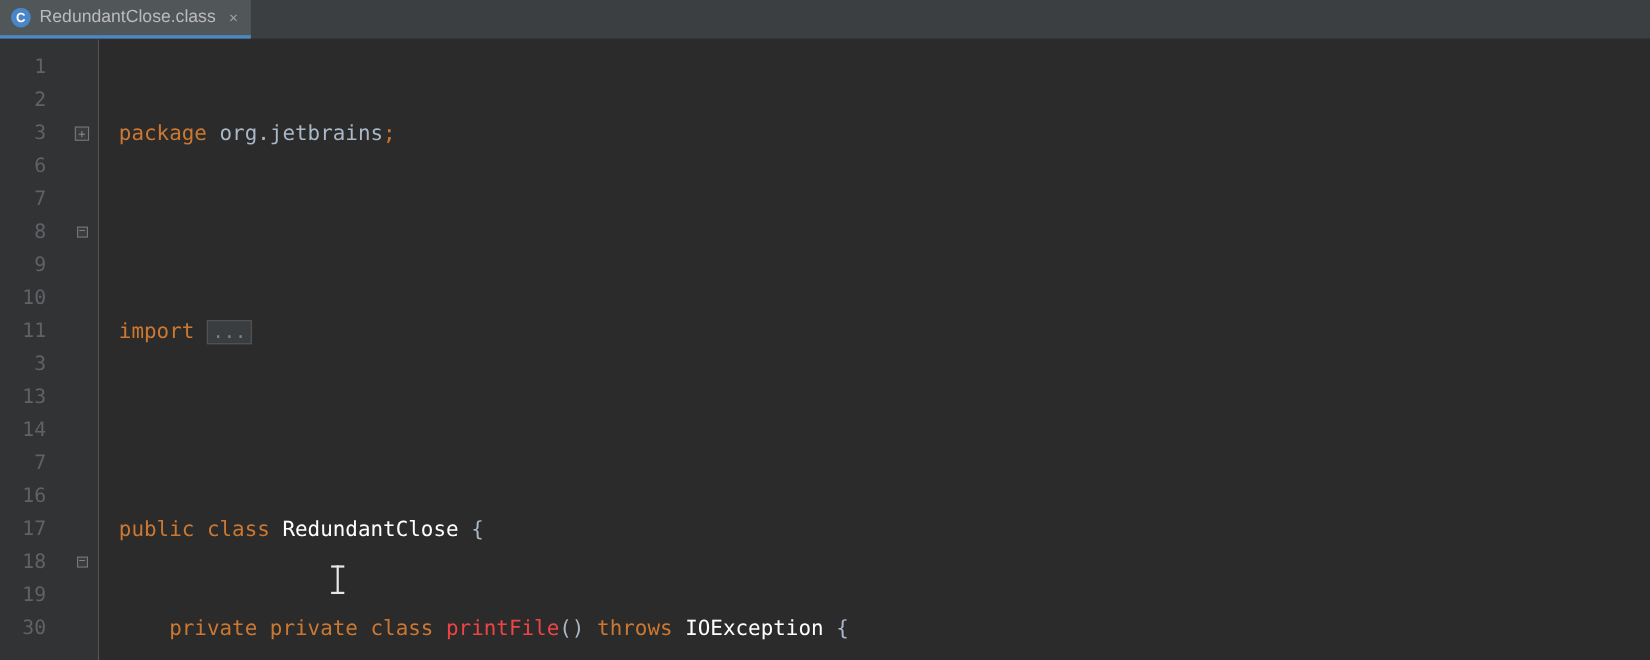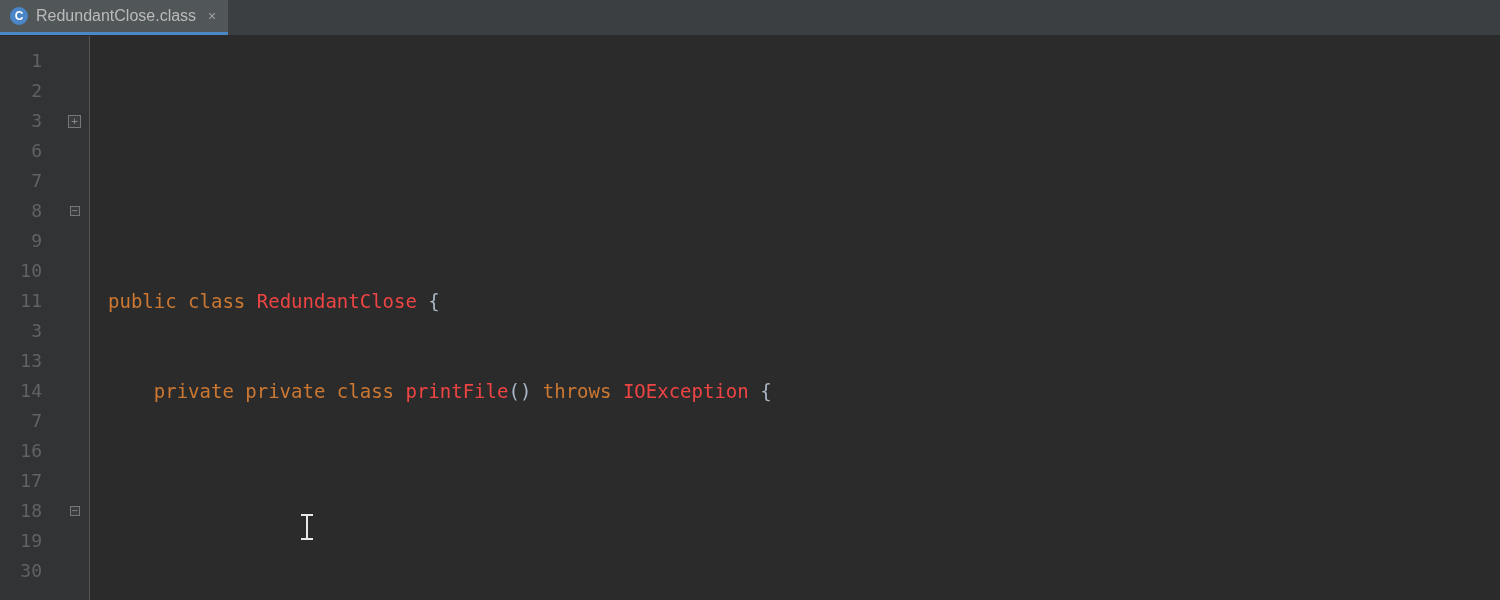--- a/index.html
+++ b/index.html
@@ -93,21 +93,21 @@
   }
   .code {
     flex: 1;
     padding: 10px 0 0 18px;
     line-height: 30px;
     white-space: pre;
     position: relative;
   }
   .codeline { height: 30px; }
   .kw   { color: #cc7832; }
-  .cls  { color: #ef4444; }
+  .cls  { color: #ffffff; }
   .fn   { color: #ef4444; }
   .pkg  { color: #a9b7c6; }
   .punct { color: #cc7832; }
   .normal { color: #a9b7c6; }
   .folded {
     color: #808080;
     border: 1px solid #555;
     padding: 0 4px;
     background: #3a3d3f;
     font-size: 17px;
@@ -191,21 +191,23 @@
     <div class="frow"></div>
     <div class="frow"></div>
     <div class="frow">
         <span style="width:10px;height:10px;border:1px solid #777;background:#3a3d3f;display:flex;align-items:center;justify-content:center;font-size:10px;color:#888;">−</span>
       </div>
     <div class="frow"></div>
     <div class="frow"></div>
   </div>
 
   <div class="code">
+    <div class="codeline"><span class="kw">package</span><span class="normal"> </span><span class="pkg">org.jetbrains</span><span class="punct">;</span></div>
     <div class="codeline"></div>
+    <div class="codeline"><span class="kw">import</span><span class="normal"> </span><span class="folded">...</span></div>
     <div class="codeline"></div>
     <div class="codeline"><span class="kw">public</span><span> </span><span class="kw">class</span><span> </span><span class="cls">RedundantClose</span><span> </span><span class="normal">{</span></div>
     <div class="codeline"><span>    </span><span class="kw">private</span><span> </span><span class="kw">private</span><span> </span><span class="kw">class</span><span> </span><span class="fn">printFile</span><span class="normal">()</span><span> </span><span class="kw">throws</span><span> </span><span class="cls">IOException</span><span> </span><span class="normal">{</span></div>
     
     
     
     
     
     
     

